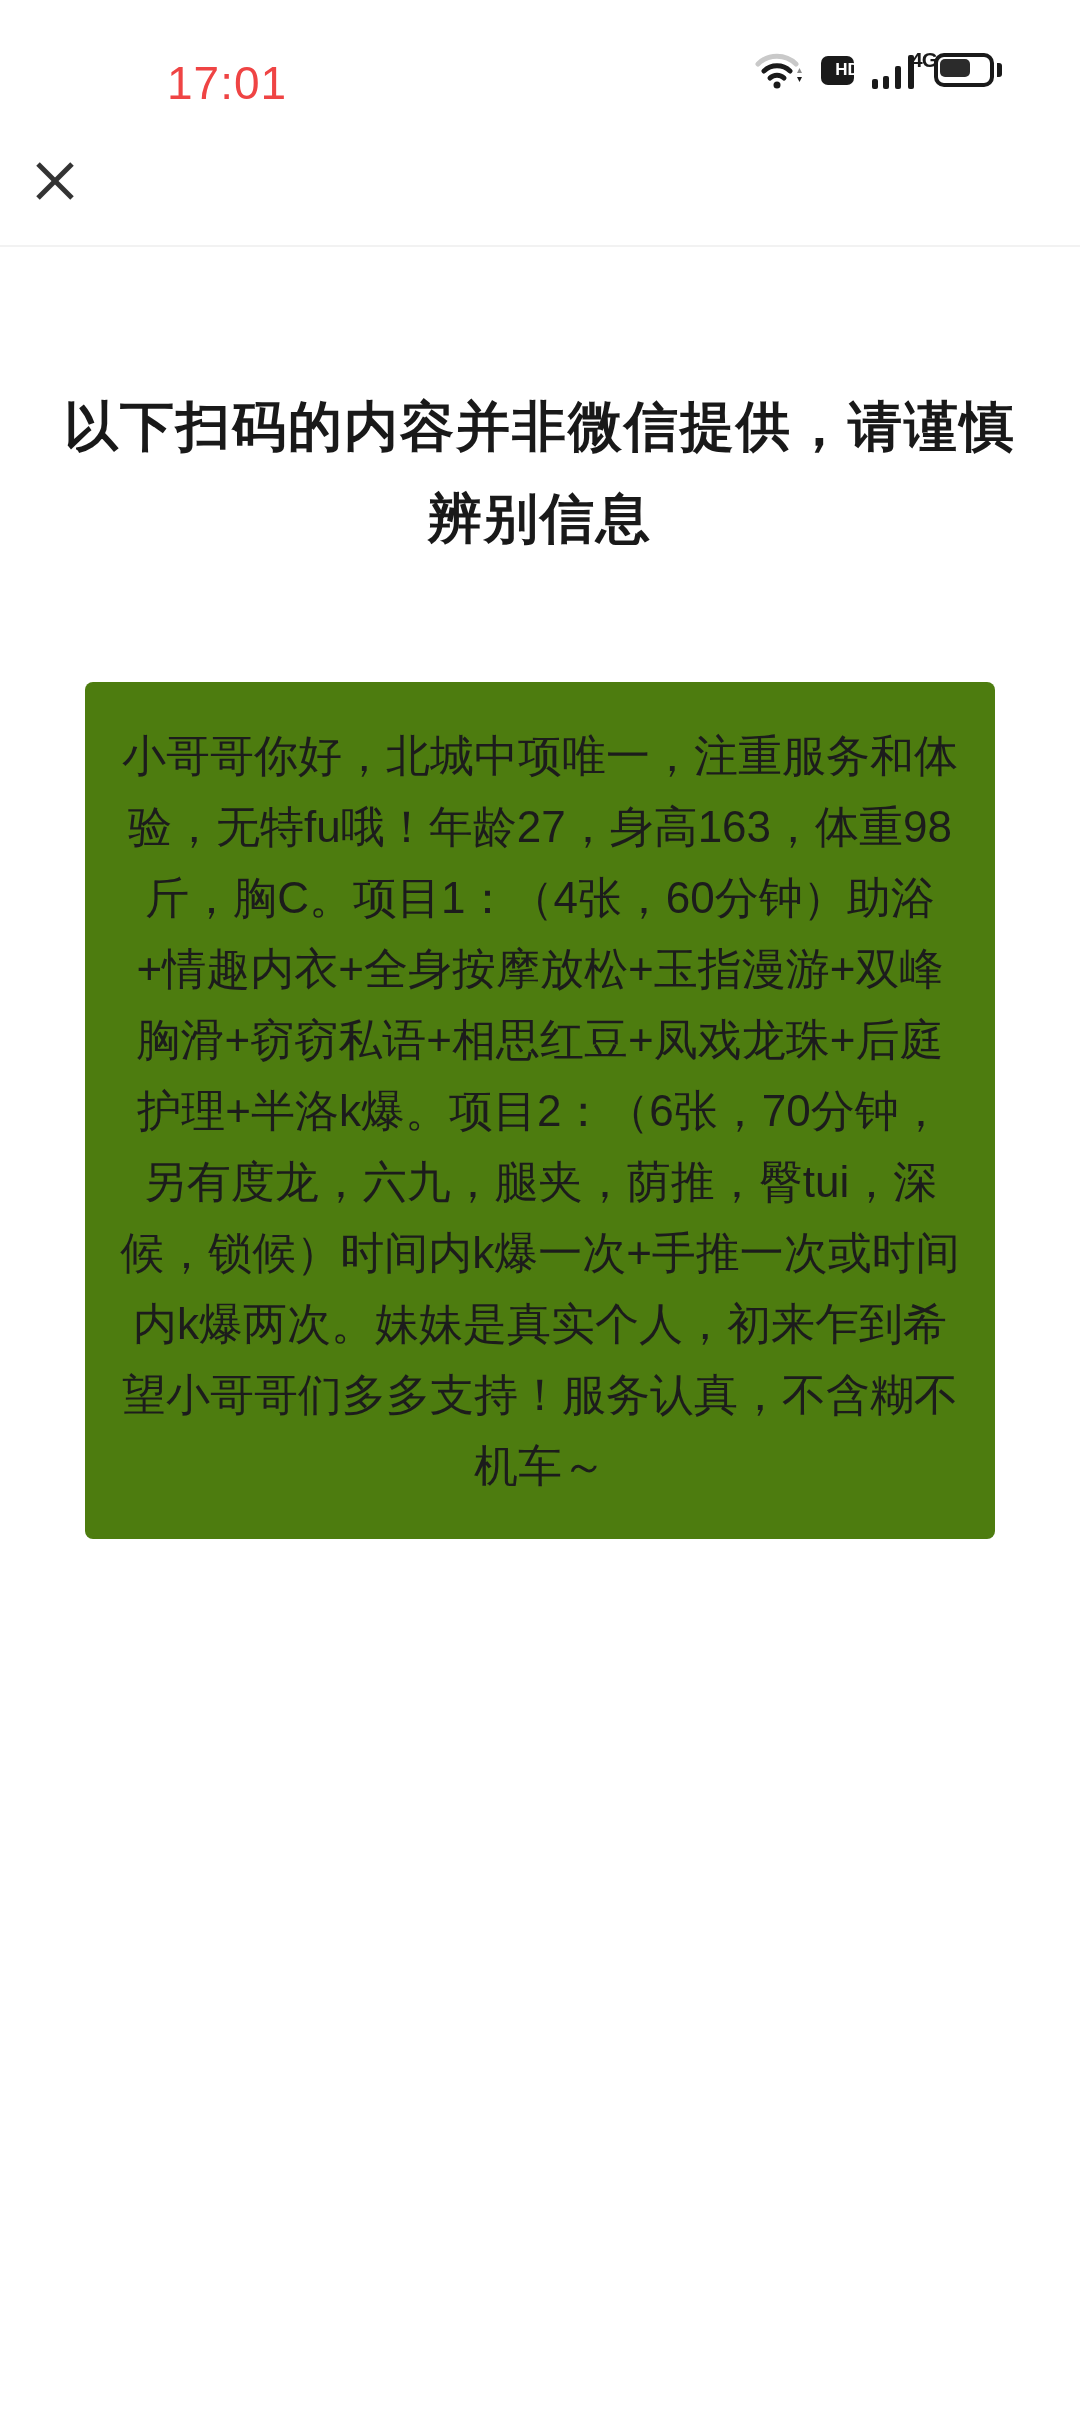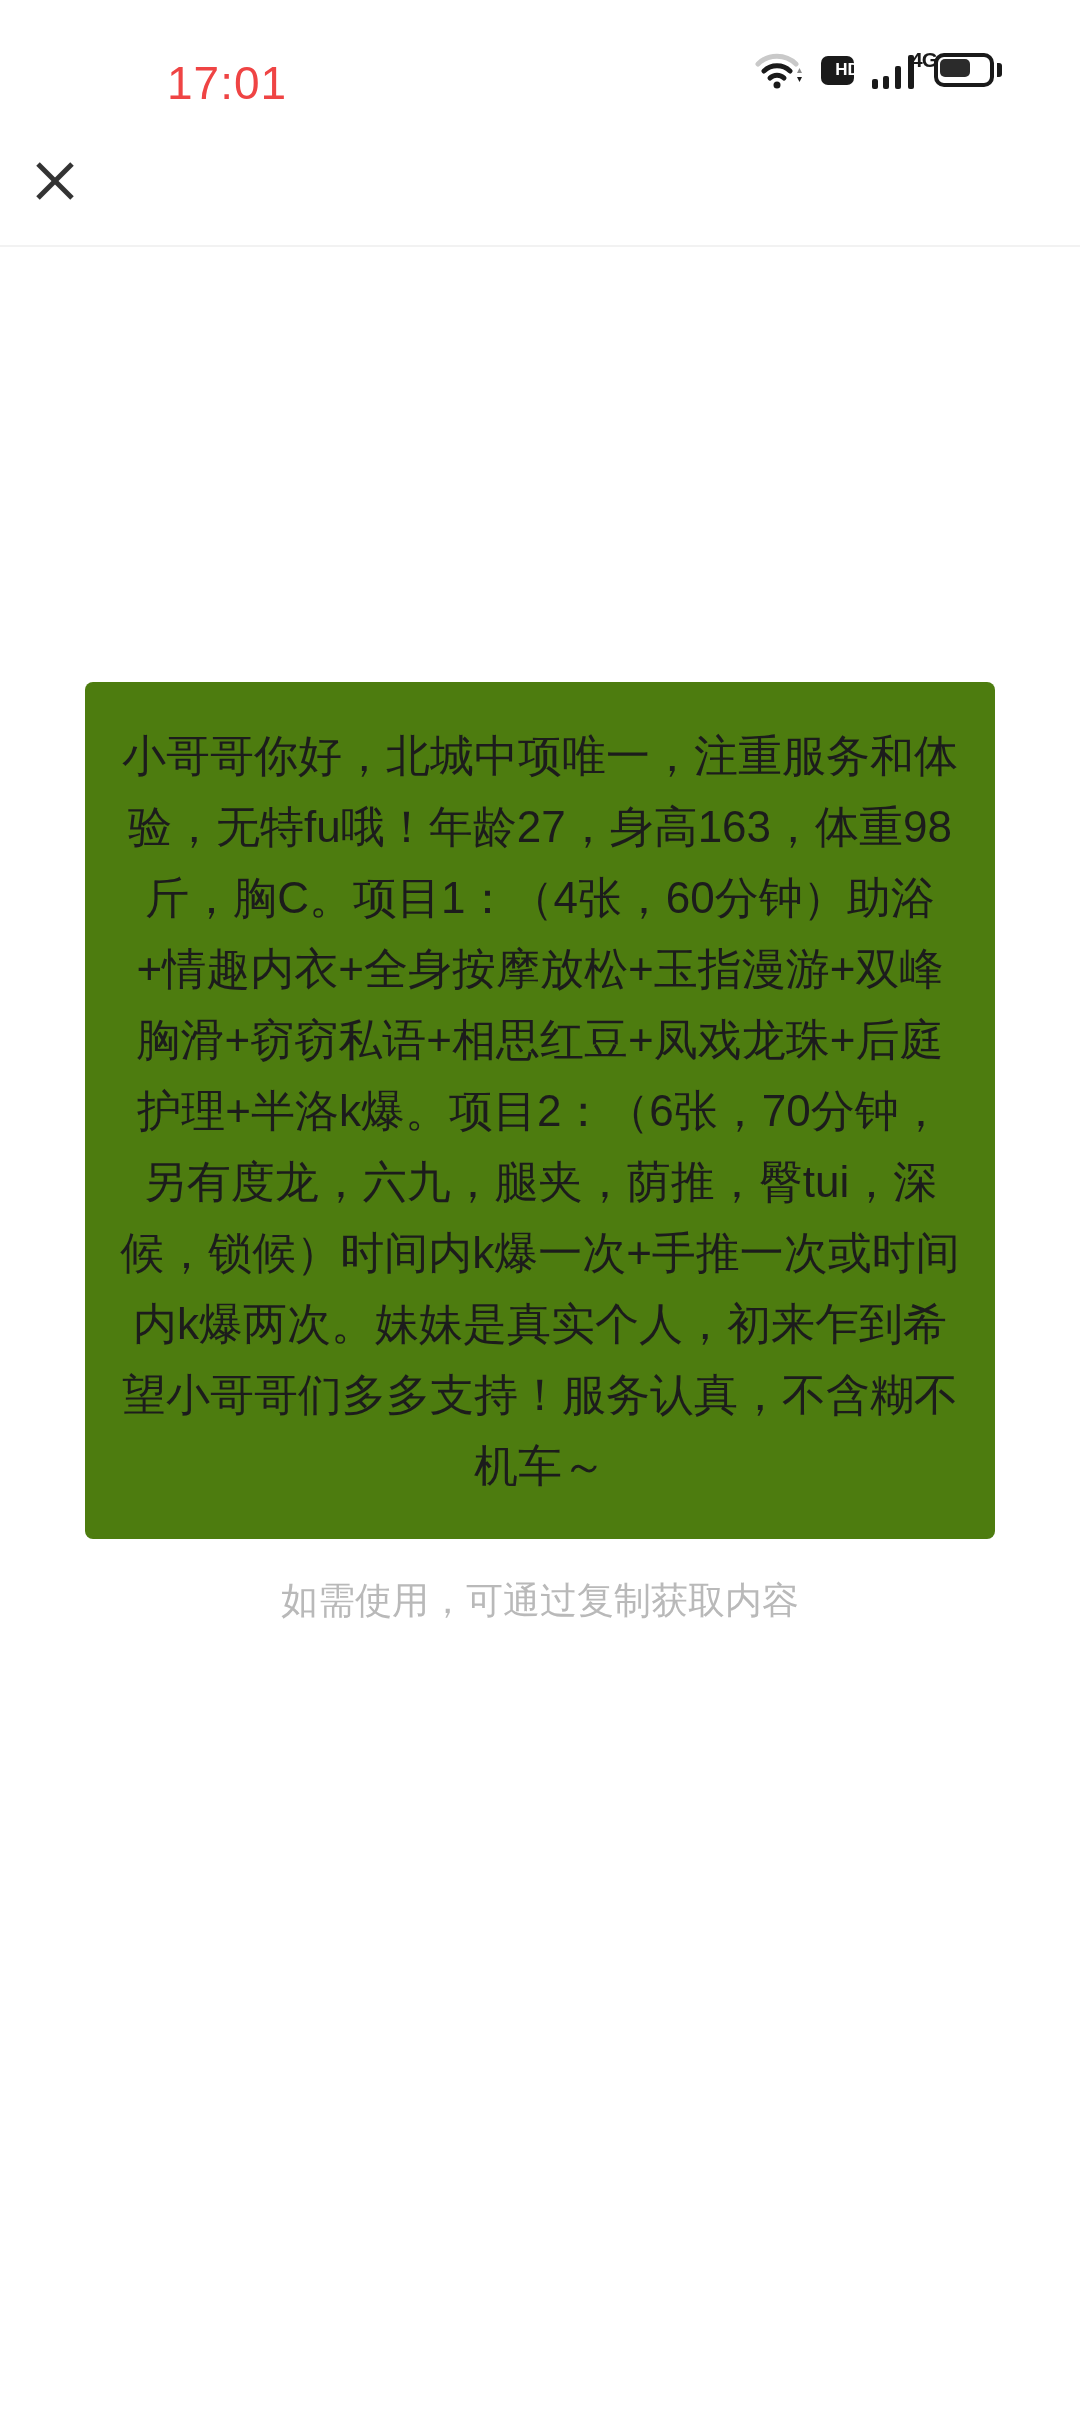--- a/index.html
+++ b/index.html
@@ -126,19 +126,19 @@
     <button class="close-btn">
       <span style="display:flex;">
         <svg width="42" height="42" viewBox="0 0 42 42">
           <line x1="4" y1="4" x2="38" y2="38" stroke="#333333" stroke-width="5"></line>
           <line x1="38" y1="4" x2="4" y2="38" stroke="#333333" stroke-width="5"></line>
         </svg>
       </span>
     </button>
   </div>
 
+  <div class="warning-title">以下扫码的内容并非微信提供，请谨慎辨别信息</div>
 
   <div class="content-box">小哥哥你好，北城中项唯一，注重服务和体验，无特fu哦！年龄27，身高163，体重98斤，胸C。项目1：（4张，60分钟）助浴+情趣内衣+全身按摩放松+玉指漫游+双峰胸滑+窃窃私语+相思红豆+凤戏龙珠+后庭护理+半洛k爆。项目2：（6张，70分钟，另有度龙，六九，腿夹，荫推，臀tui，深候，锁候）时间内k爆一次+手推一次或时间内k爆两次。妹妹是真实个人，初来乍到希望小哥哥们多多支持！服务认真，不含糊不机车～</div>
 
-  <div class="copy-hint">如需使用，可通过复制获取内容</div>
 
 
 </div>
 
 </body></html>

